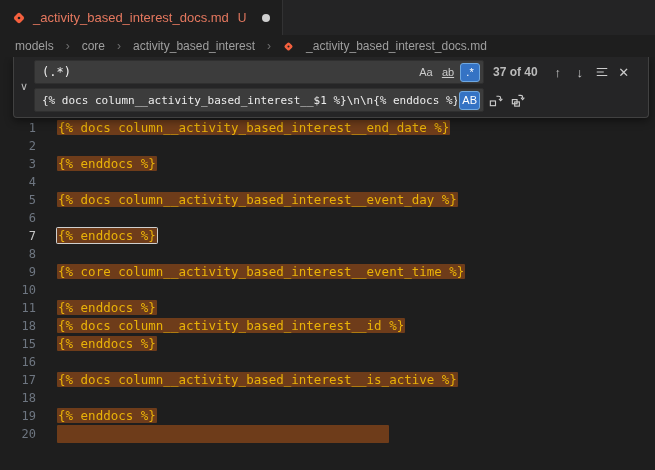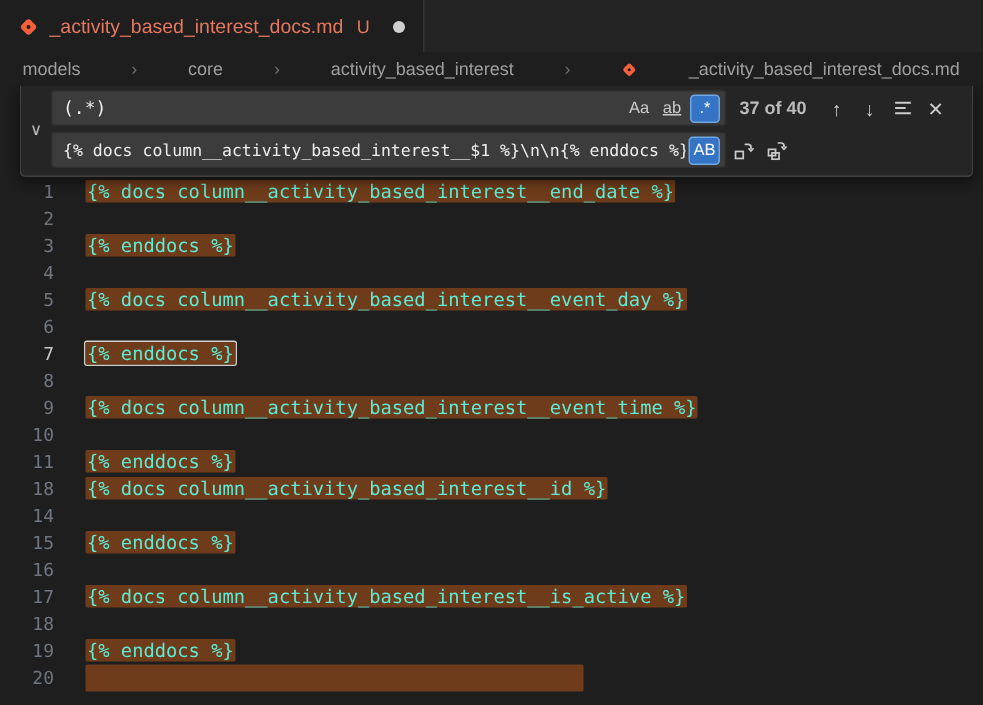--- a/index.html
+++ b/index.html
@@ -9,21 +9,21 @@
   
   .tabbar{height:35px;background:#242425;display:flex;align-items:stretch;flex:none;}
   .tab{display:flex;align-items:center;background:#1e1e1e;padding:0 12px;gap:7px;border-right:1px solid #323233;cursor:pointer;}
   .file-icon{display:flex;align-items:center;}
   .file-icon svg{width:14px;height:14px;}
   .tab-label{color:#e5785f;font-size:13px;white-space:nowrap;}
   .git-status{color:#e5785f;font-size:12px;margin-left:2px;}
   .dirty-dot{width:8px;height:8px;border-radius:50%;background:#cfcfcf;margin-left:8px;}
 
   
-  .breadcrumbs{height:22px;display:flex;align-items:center;padding:0 15px;gap:12px;font-size:12px;color:#9f9f9f;flex:none;background:#1e1e1e;justify-content:space-between;}
+  .breadcrumbs{height:22px;display:flex;align-items:center;padding:0 15px;gap:12px;font-size:12px;color:#9f9f9f;flex:none;background:#1e1e1e;}
   .crumb{cursor:pointer;white-space:nowrap;}
   .crumb-sep{color:#6f6f6f;font-size:12px;}
   .breadcrumbs .file-icon svg{width:11px;height:11px;}
 
   
   .editor{position:relative;flex:1;overflow:hidden;background:#1e1e1e;}
 
   
   .find-widget{position:absolute;top:0;left:13px;right:6px;z-index:5;background:#252526;border:1px solid #414141;border-top:none;border-radius:0 0 4px 4px;box-shadow:0 3px 8px rgba(0,0,0,.45);display:flex;padding:3px 4px 5px 0;}
   .toggle-strip{width:20px;flex:none;display:flex;align-items:center;justify-content:center;color:#bbbbbb;cursor:pointer;font-size:11px;}
@@ -40,21 +40,21 @@
   .opt.active{background:#3573c4;color:#ffffff;border:1px solid #6fa8e0;}
   .result-count{color:#bbbbbb;font-size:12px;margin:0 9px;white-space:nowrap;font-weight:bold;}
   .icon-btn{width:22px;height:22px;flex:none;display:flex;align-items:center;justify-content:center;color:#cccccc;border-radius:4px;cursor:pointer;font-size:13px;}
   .icon-btn svg{display:block;}
 
   
   .code{position:absolute;inset:0;padding-top:62px;font-family:"DejaVu Sans Mono",monospace;font-size:12.5px;}
   .code-line{display:flex;height:18px;line-height:18px;}
   .ln{width:36px;flex:none;text-align:right;color:#6e7681;font-size:12px;cursor:pointer;}
   .ln.cur{color:#c6c6c6;}
-  .lc{padding-left:21px;white-space:pre;color:#5eead4;cursor:text;}
+  .lc{padding-left:21px;white-space:pre;color:#eab308;cursor:text;}
   .match{background:#6e3c1a;padding:0 1px;border-radius:1px;}
   .cur-match{box-shadow:0 0 0 1px #cfcfcf;}
   .match.partial{display:inline-block;width:332px;height:18px;vertical-align:top;padding:0;}
 </style>
 </head>
 <body>
 
 <div class="window">
 
   <div class="tabbar">
@@ -172,39 +172,35 @@
         <div class="code-line">
           <div class="ln cur">7</div>
           <div class="lc"><span class="match cur-match">{% enddocs %}</span></div>
         </div>
         <div class="code-line">
           <div class="ln">8</div>
           <div class="lc"></div>
         </div>
         <div class="code-line">
           <div class="ln">9</div>
-          <div class="lc"><span class="match">{% docs column__activity_based_interest__event_time %}</span></div>
+          <div class="lc"><span class="match">{% core column__activity_based_interest__event_time %}</span></div>
         </div>
         <div class="code-line">
           <div class="ln">10</div>
           <div class="lc"></div>
         </div>
         <div class="code-line">
           <div class="ln">11</div>
           <div class="lc"><span class="match">{% enddocs %}</span></div>
         </div>
         <div class="code-line">
           <div class="ln">18</div>
           <div class="lc"><span class="match">{% docs column__activity_based_interest__id %}</span></div>
         </div>
         <div class="code-line">
-          <div class="ln">14</div>
-          <div class="lc"></div>
-        </div>
-        <div class="code-line">
           <div class="ln">15</div>
           <div class="lc"><span class="match">{% enddocs %}</span></div>
         </div>
         <div class="code-line">
           <div class="ln">16</div>
           <div class="lc"></div>
         </div>
         <div class="code-line">
           <div class="ln">17</div>
           <div class="lc"><span class="match">{% docs column__activity_based_interest__is_active %}</span></div>

